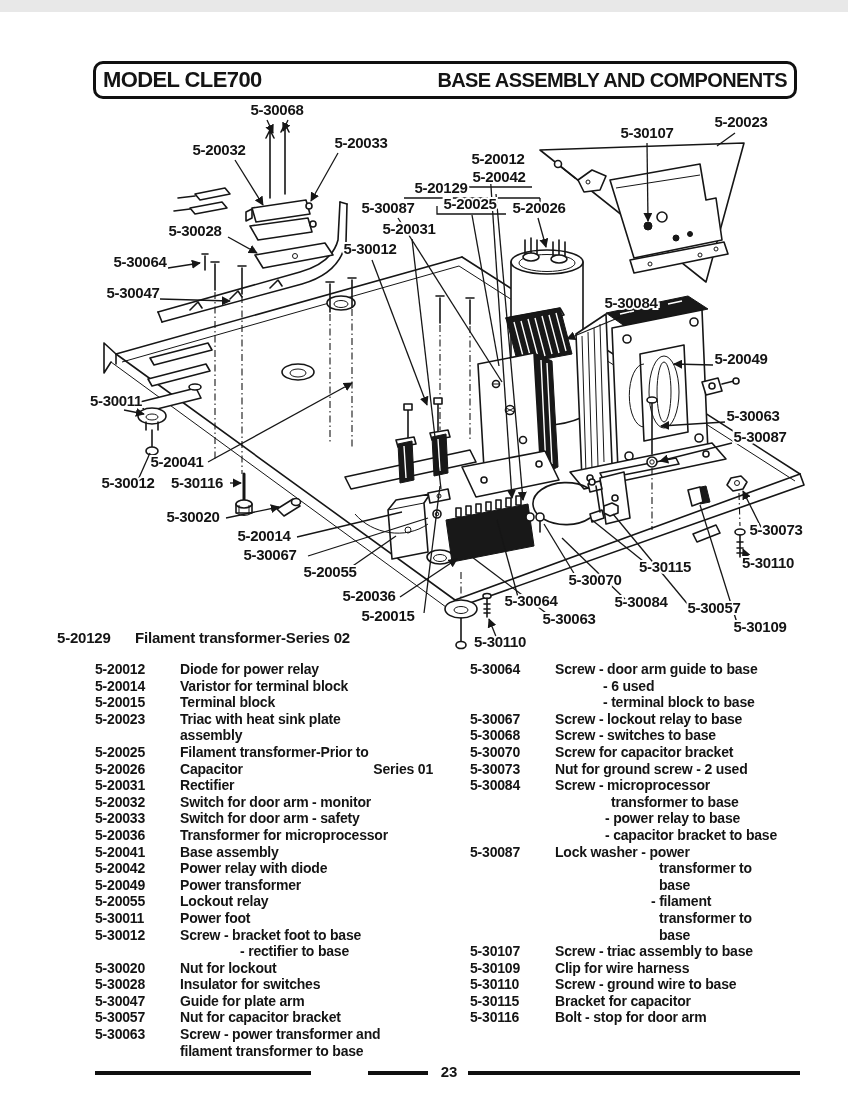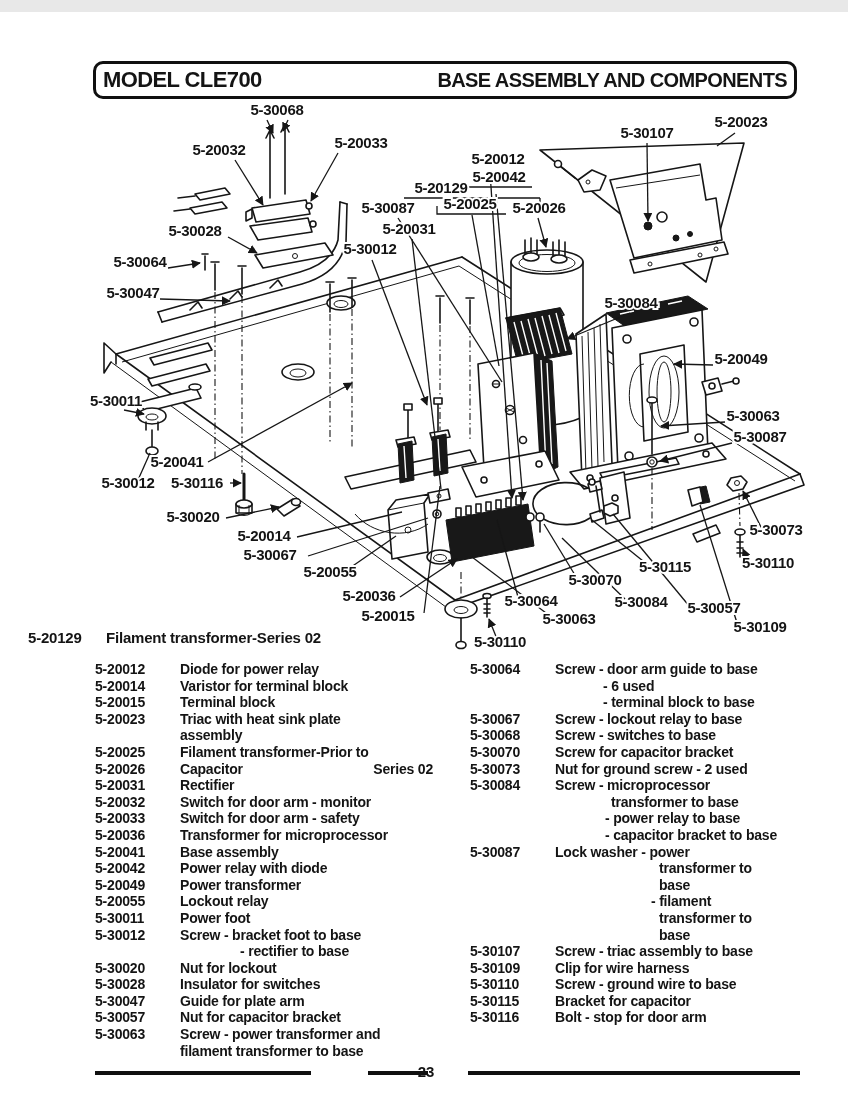--- a/index.html
+++ b/index.html
@@ -16,38 +16,38 @@
   .ln{stroke:#161616;stroke-width:1.6;fill:none;stroke-linecap:round;stroke-linejoin:round;}
   .thin{stroke:#161616;stroke-width:1px;fill:none;}
   .wh{fill:#ffffff;stroke:#161616;stroke-width:1.6;stroke-linejoin:round;}
   .bk{fill:#181818;stroke:#161616;stroke-width:1;stroke-linejoin:round;}
   .fin{stroke:#ffffff;stroke-width:1.4;fill:none;}
   .dash{stroke:#161616;stroke-width:1.1;fill:none;stroke-dasharray:7 3 1.5 3;}
   .leader{stroke:#161616;stroke-width:1.3;fill:none;}
   .dlabel{font:bold 15px "Liberation Sans",sans-serif;fill:#141414;letter-spacing:-0.3px;
           paint-order:stroke;stroke:#ffffff;stroke-width:4px;}
   
-  .note{position:absolute;left:28px;top:617px;font-size:15px;font-weight:bold;letter-spacing:-0.2px;}
+  .note{position:absolute;left:57px;top:617px;font-size:15px;font-weight:bold;letter-spacing:-0.2px;}
   .note .nnum{display:inline-block;min-width:78px;}
   
   .plist{position:absolute;left:0;top:649px;width:848px;font-size:14px;font-weight:bold;letter-spacing:-0.2px;}
   .pcol{position:absolute;top:0;}
   .pcol.cleft{left:95px;width:342px;}
   .pcol.cright{left:470px;width:350px;}
   .prow{display:flex;align-items:flex-start;}
   .pnum{flex:0 0 85px;line-height:16.6px;}
   .pdesc{flex:1;}
   .pline{display:block;line-height:16.6px;}
   .hasright{display:flex;justify-content:space-between;padding-right:4px;}
   
   .rule{position:absolute;height:4px;background:#101010;top:1059px;}
   .rule.r1{left:95px;width:216px;}
   .rule.r2{left:368px;width:60px;}
   .rule.r3{left:468px;width:332px;}
-  .pageno{position:absolute;top:1051px;left:410px;width:32px;text-align:center;
+  .pageno{position:absolute;top:1051px;left:433px;width:32px;text-align:center;
           font-size:15px;font-weight:bold;}
   .bottombar{position:absolute;left:0;top:1089px;width:848px;height:11px;background:#0c0c0c;}
 </style>
 </head>
 <body>
 
 <div class="page">
 
   <div class="header">
     <span class="model">MODEL CLE700</span>
@@ -387,21 +387,21 @@
         </div>
         <div class="prow">
           <span class="pnum">5-20025</span>
           <span class="pdesc">
             <span class="pline">Filament transformer-Prior to</span>
           </span>
         </div>
         <div class="prow">
           <span class="pnum">5-20026</span>
           <span class="pdesc">
-            <span class="pline hasright">Capacitor<span>Series 02</span></span>
+            <span class="pline hasright">Capacitor<span>Series 01</span></span>
           </span>
         </div>
         <div class="prow">
           <span class="pnum">5-20031</span>
           <span class="pdesc">
             <span class="pline">Rectifier</span>
           </span>
         </div>
         <div class="prow">
           <span class="pnum">5-20032</span>

